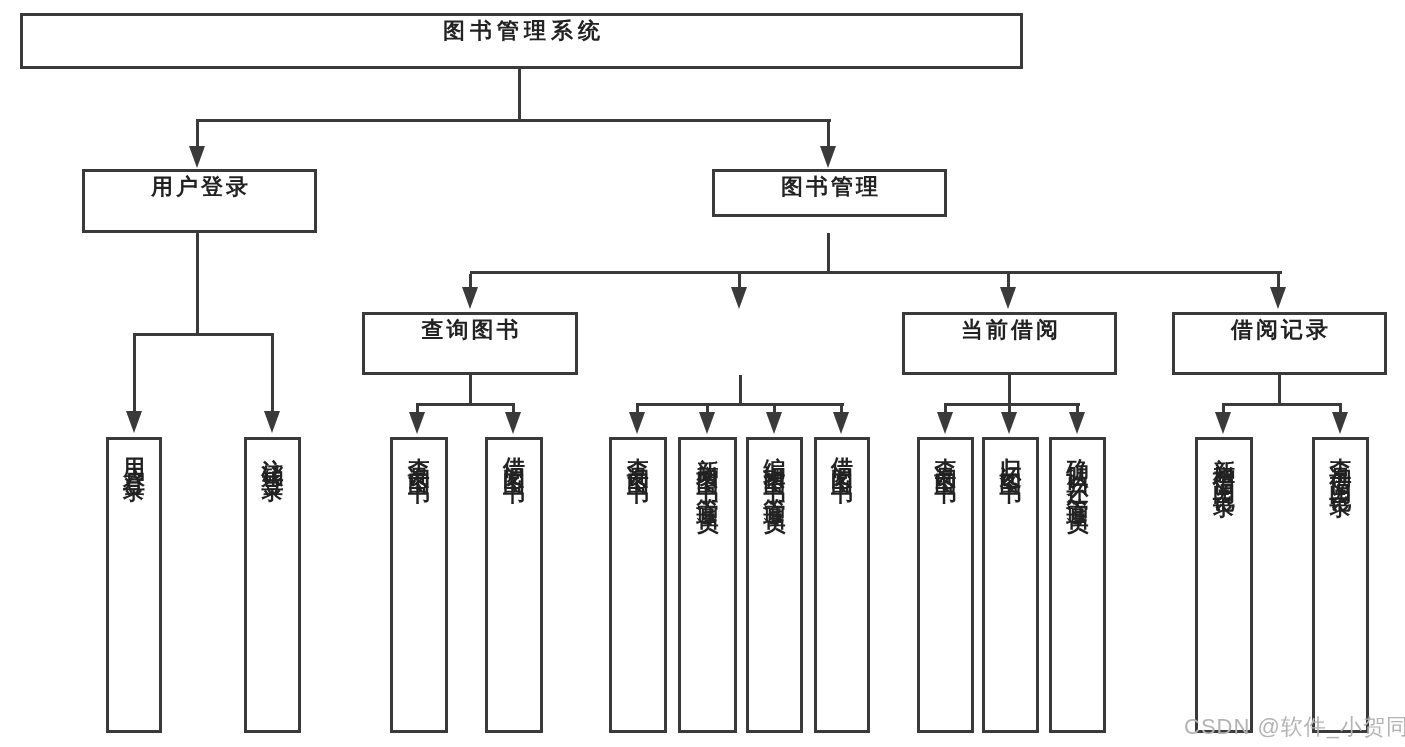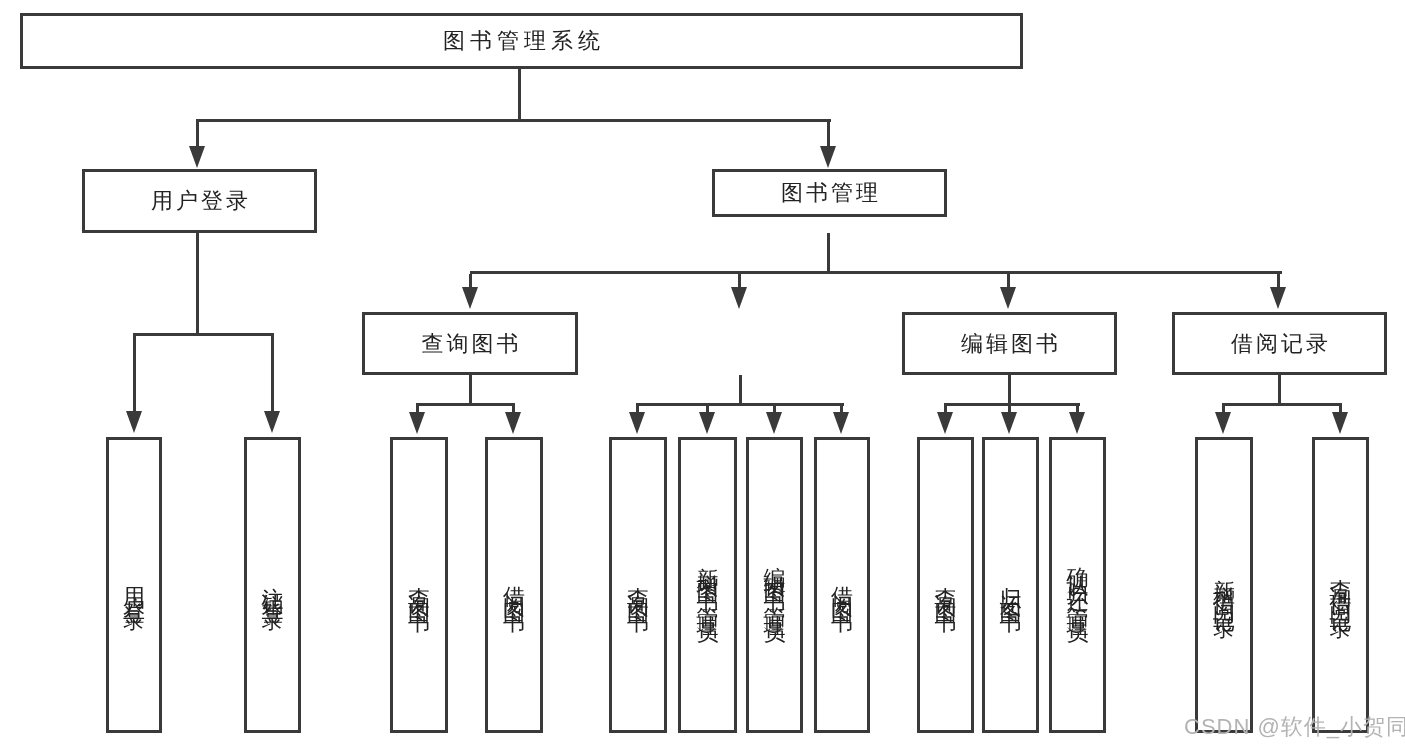--- a/index.html
+++ b/index.html
@@ -14,22 +14,23 @@
     position:relative;
     width:1405px;height:747px;
     background:var(--bg);
     overflow:hidden;
   }
   .box{
     position:absolute;
     border:3px solid var(--line);
     background:var(--bg);
     box-sizing:border-box;
-    display:flex;align-items:center;justify-content:center;
+    display:flex;align-items:flex-start;justify-content:center;
     color:var(--text);
+    font-weight:bold;
   }
   .hlabel{
     font-size:22px;
     letter-spacing:3px;
     white-space:nowrap;
     text-indent:3px;
   }
   .title-label{letter-spacing:5px;text-indent:5px;}
   .vlabel{
     writing-mode:vertical-rl;
@@ -97,21 +98,21 @@
   <div class="arrowhead" style="left:731px;top:287px;"></div>
   <div class="vline" style="left:1007px;top:274px;height:14px;"></div>
   <div class="arrowhead" style="left:1000px;top:287px;"></div>
   <div class="vline" style="left:1277px;top:274px;height:14px;"></div>
   <div class="arrowhead" style="left:1270px;top:287px;"></div>
 
   <div class="box" style="left:362px;top:312px;width:216px;height:63px;">
     <span class="hlabel">查询图书</span>
   </div>
   <div class="box" style="left:902px;top:312px;width:215px;height:63px;">
-    <span class="hlabel">编辑图书</span>
+    <span class="hlabel">当前借阅</span>
   </div>
   <div class="box" style="left:1172px;top:312px;width:215px;height:63px;">
     <span class="hlabel">借阅记录</span>
   </div>
 
   <div class="vline" style="left:469px;top:375px;height:31px;"></div>
   <div class="hline" style="left:416px;top:403px;width:99px;"></div>
   <div class="vline" style="left:416px;top:406px;height:7px;"></div>
   <div class="arrowhead" style="left:409px;top:412px;"></div>
   <div class="vline" style="left:512px;top:406px;height:7px;"></div>

